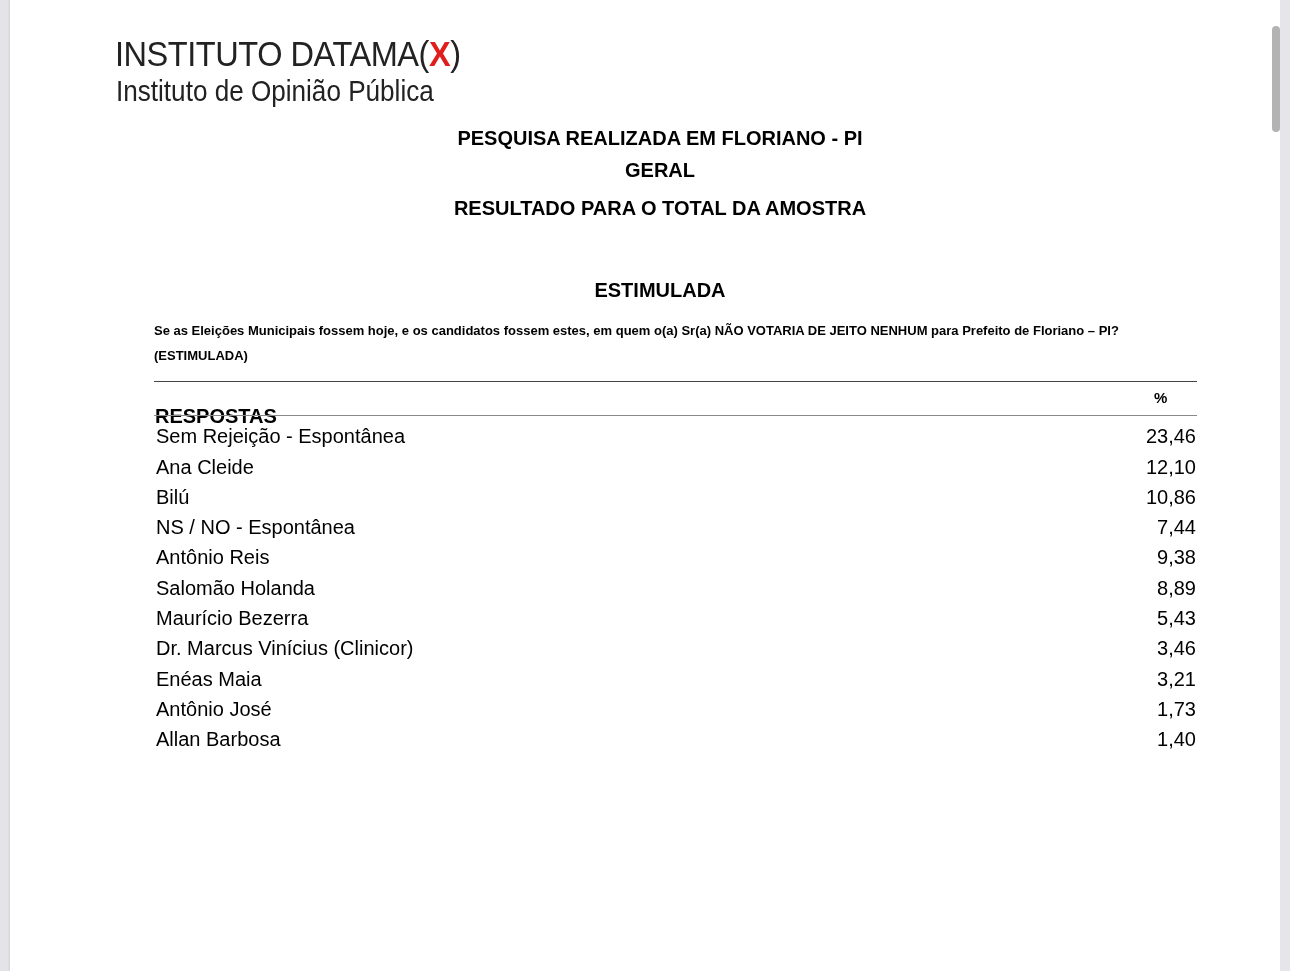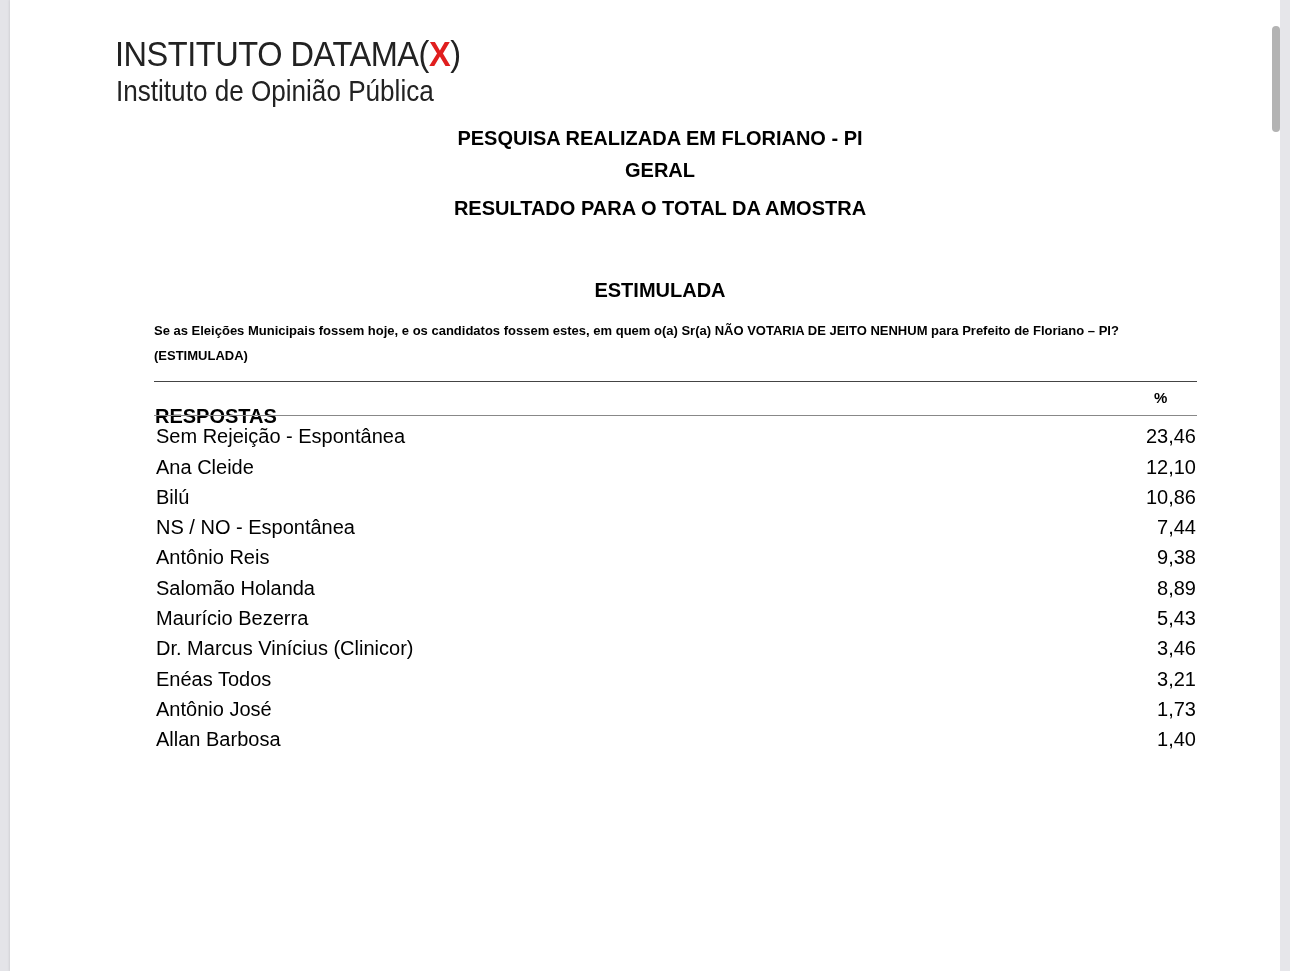--- a/index.html
+++ b/index.html
@@ -104,21 +104,21 @@
     </div>
   <div class="row">
       <span>Maurício Bezerra</span>
       <span class="val">5,43</span>
     </div>
   <div class="row">
       <span>Dr. Marcus Vinícius (Clinicor)</span>
       <span class="val">3,46</span>
     </div>
   <div class="row">
-      <span>Enéas Todos</span>
+      <span>Enéas Maia</span>
       <span class="val">3,21</span>
     </div>
   <div class="row">
       <span>Antônio José</span>
       <span class="val">1,73</span>
     </div>
   <div class="row">
       <span>Allan Barbosa</span>
       <span class="val">1,40</span>
     </div>

